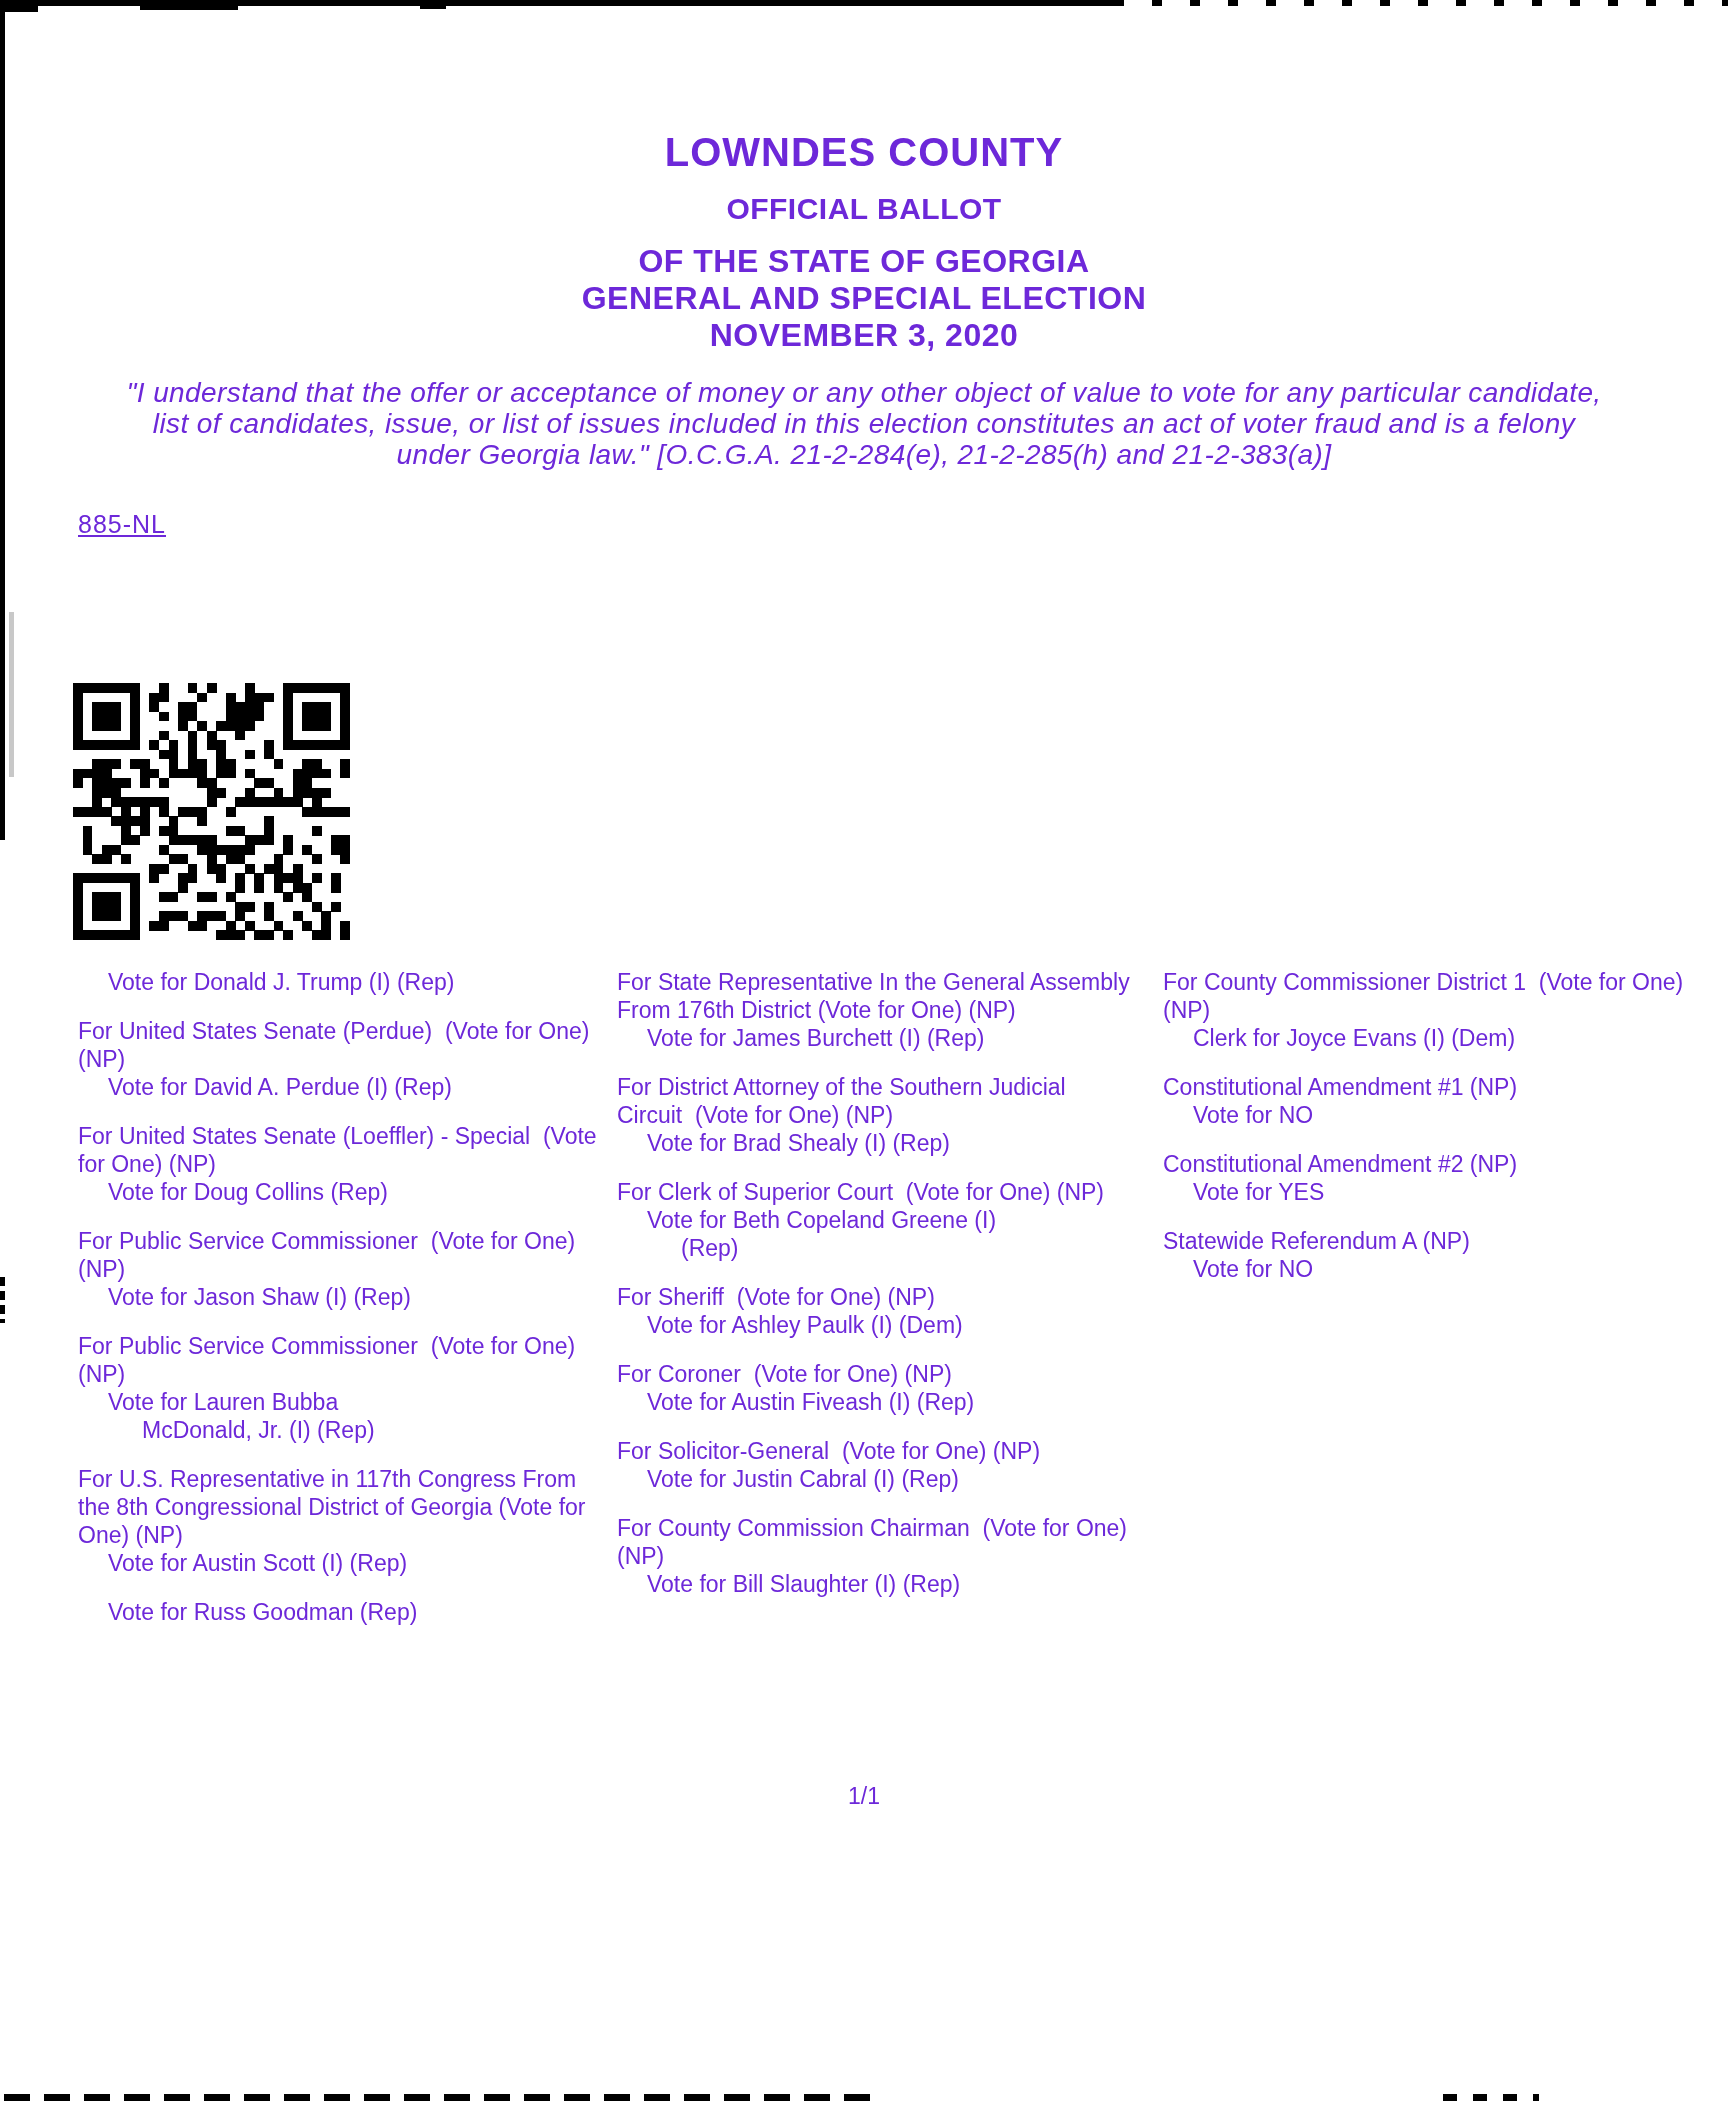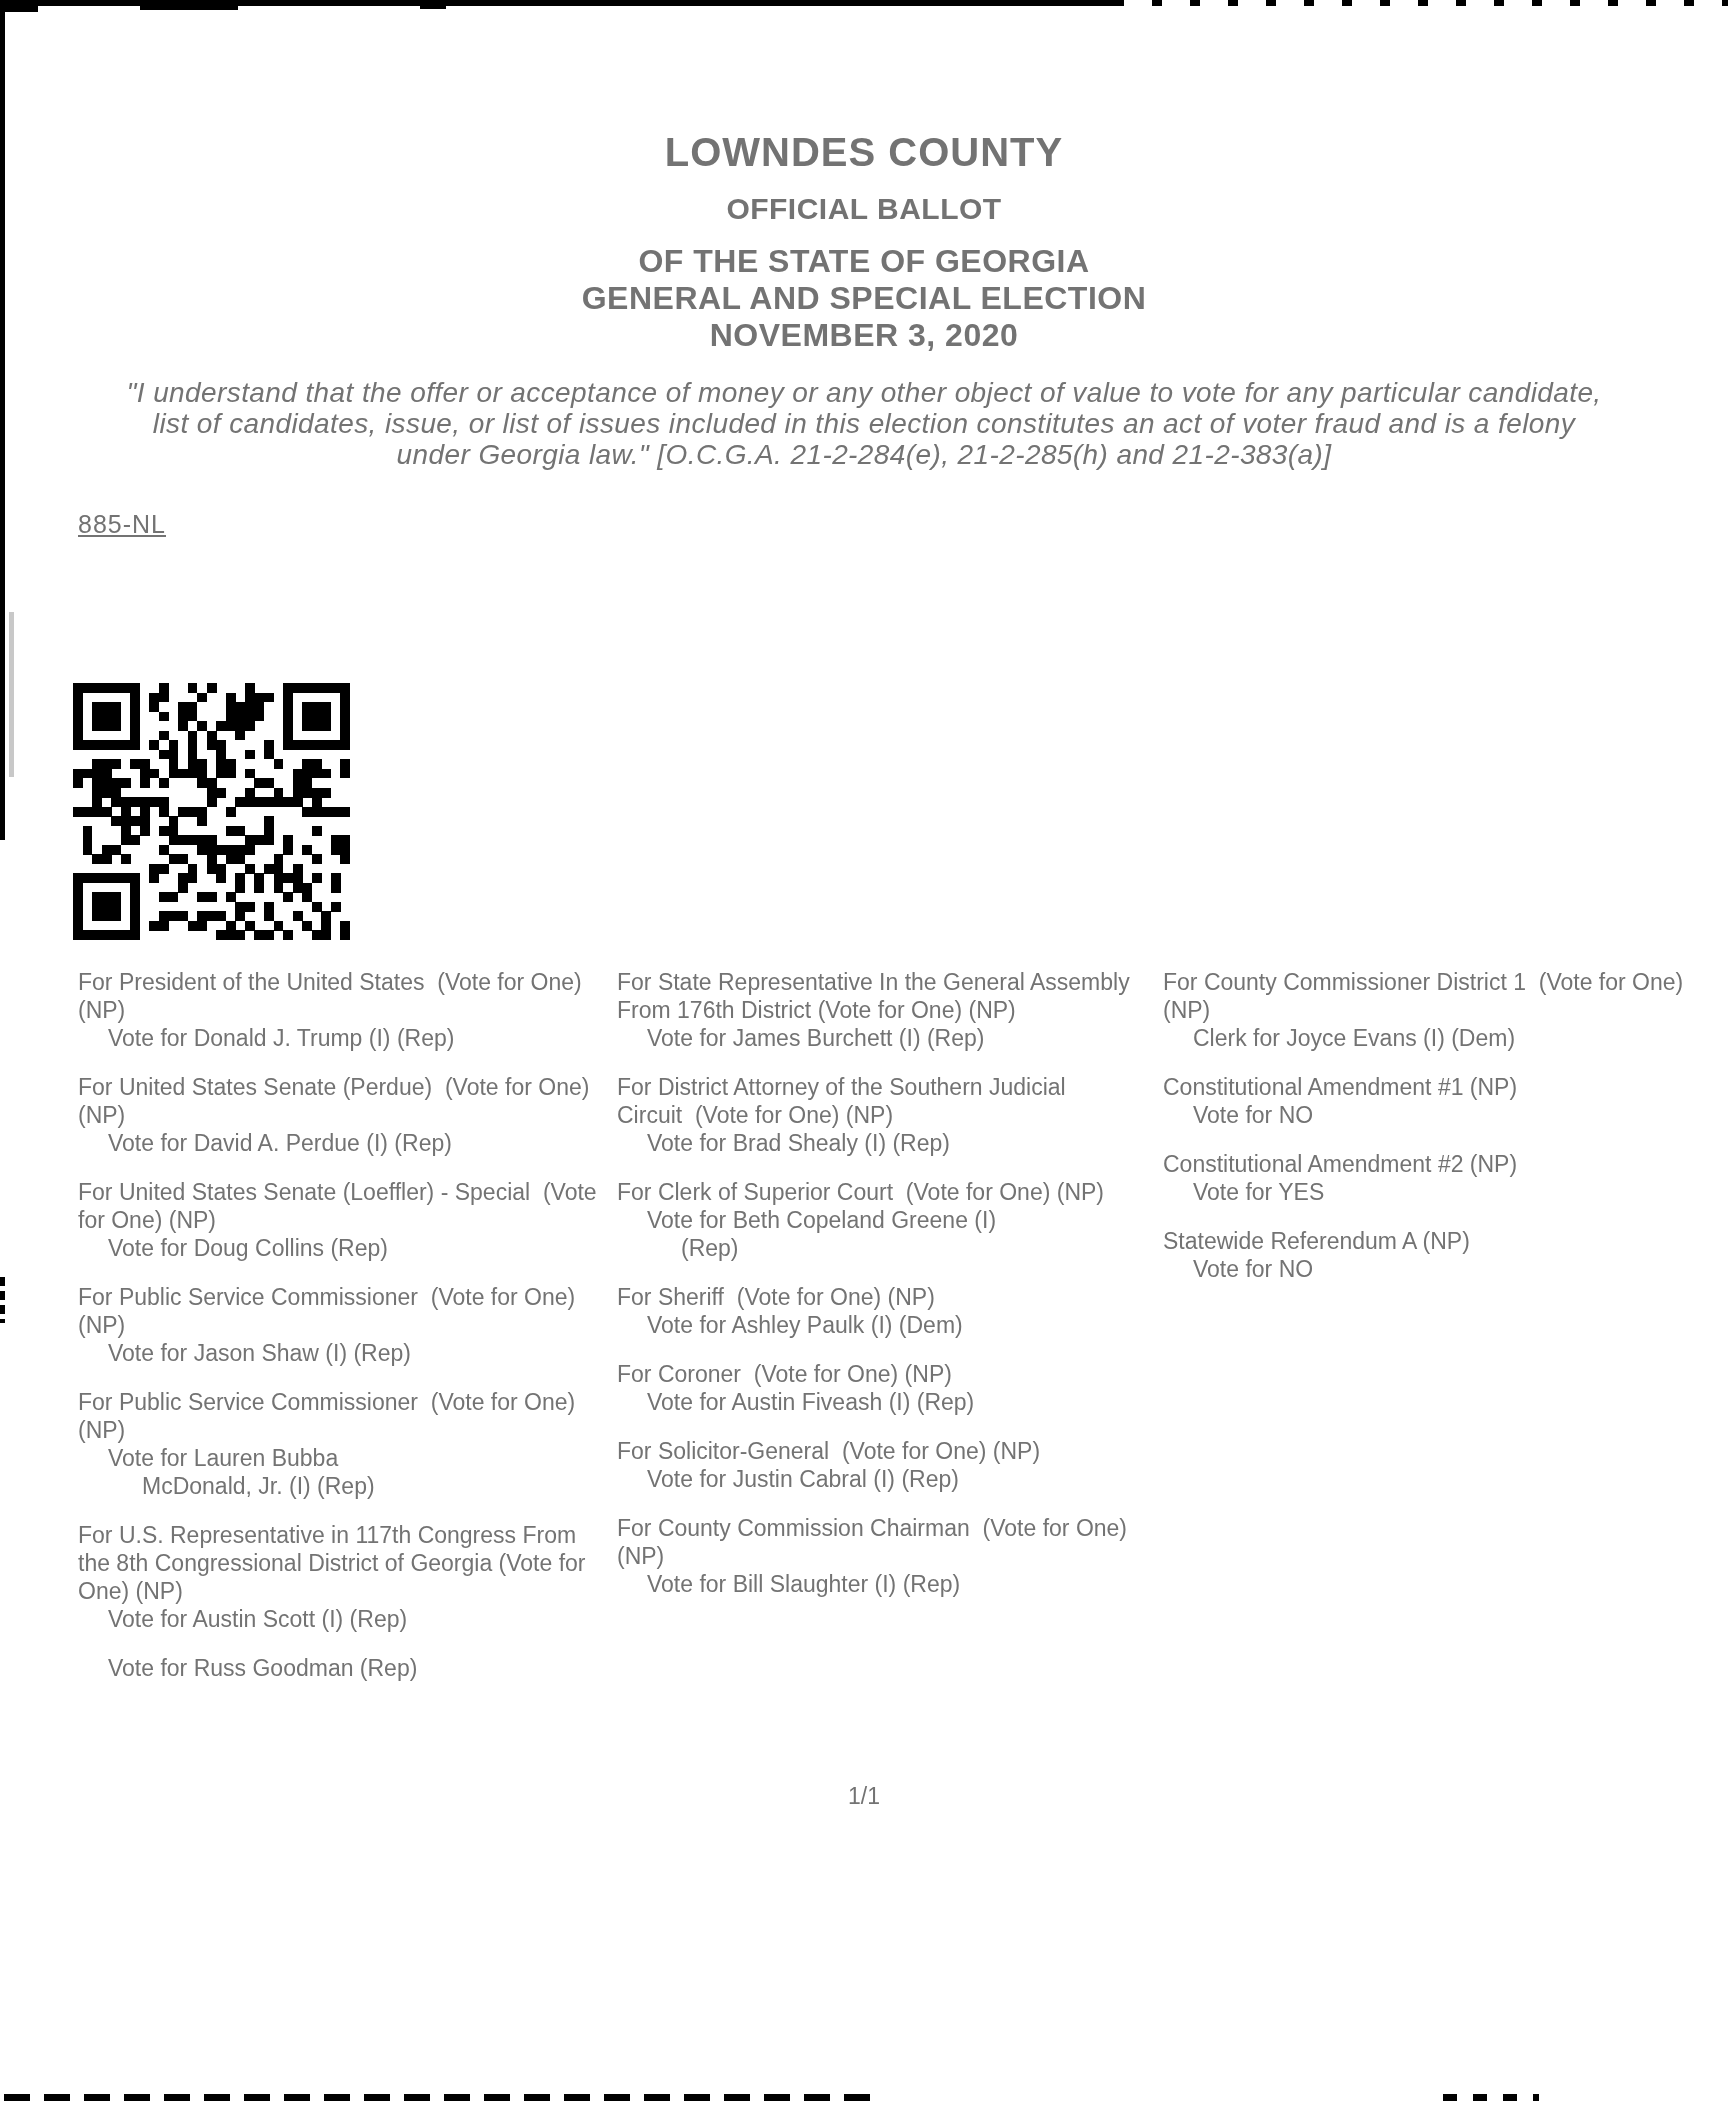--- a/index.html
+++ b/index.html
@@ -1,18 +1,18 @@
 <!DOCTYPE html>
 <html><head>
 <meta charset="utf-8">
 <style>
   html,body{margin:0;padding:0;background:#ffffff;}
   .page{
     position:relative;width:1728px;height:2101px;background:#ffffff;overflow:hidden;
-    font-family:"Liberation Sans","DejaVu Sans",sans-serif;color:#737373;
+    font-family:"Liberation Sans","DejaVu Sans",sans-serif;color:#6d28d9;
   }
   
   .artifact{position:absolute;background:#000;}
   .top-bar{left:0;top:0;width:1114px;height:6px;}
   .top-bar-thick-a{left:0;top:0;width:38px;height:12px;}
   .top-bar-thick-b{left:140px;top:0;width:98px;height:10px;}
   .top-bar-thick-c{left:420px;top:0;width:26px;height:9px;}
   .top-dashes{left:1114px;top:0;width:614px;height:6px;background:repeating-linear-gradient(90deg,#000 0 10px,transparent 10px 38px);}
   .left-bar{left:0;top:0;width:5px;height:840px;}
   .left-dashes{left:0;top:1277px;width:5px;height:46px;background:repeating-linear-gradient(180deg,#000 0 9px,transparent 9px 14px);}
@@ -431,21 +431,20 @@
         <rect x="191.03" y="247.48" width="9.85" height="9.82" fill="#000"></rect>
         <rect x="210.14" y="247.48" width="9.85" height="9.82" fill="#000"></rect>
         <rect x="238.79" y="247.48" width="9.85" height="9.82" fill="#000"></rect>
         <rect x="248.34" y="247.48" width="9.85" height="9.82" fill="#000"></rect>
         <rect x="267.45" y="247.48" width="9.85" height="9.82" fill="#000"></rect>
       </svg>
   </div>
 
   <div class="col col-1">
     <div class="contest">
-      <div class="contest-title">For President of the United States  (Vote for One) (NP)</div>
       <div class="contest-selection">Vote for Donald J. Trump (I) (Rep)</div>
     </div>
     <div class="contest">
       <div class="contest-title">For United States Senate (Perdue)  (Vote for One) (NP)</div>
       <div class="contest-selection">Vote for David A. Perdue (I) (Rep)</div>
     </div>
     <div class="contest">
       <div class="contest-title">For United States Senate (Loeffler) - Special  (Vote for One) (NP)</div>
       <div class="contest-selection">Vote for Doug Collins (Rep)</div>
     </div>

